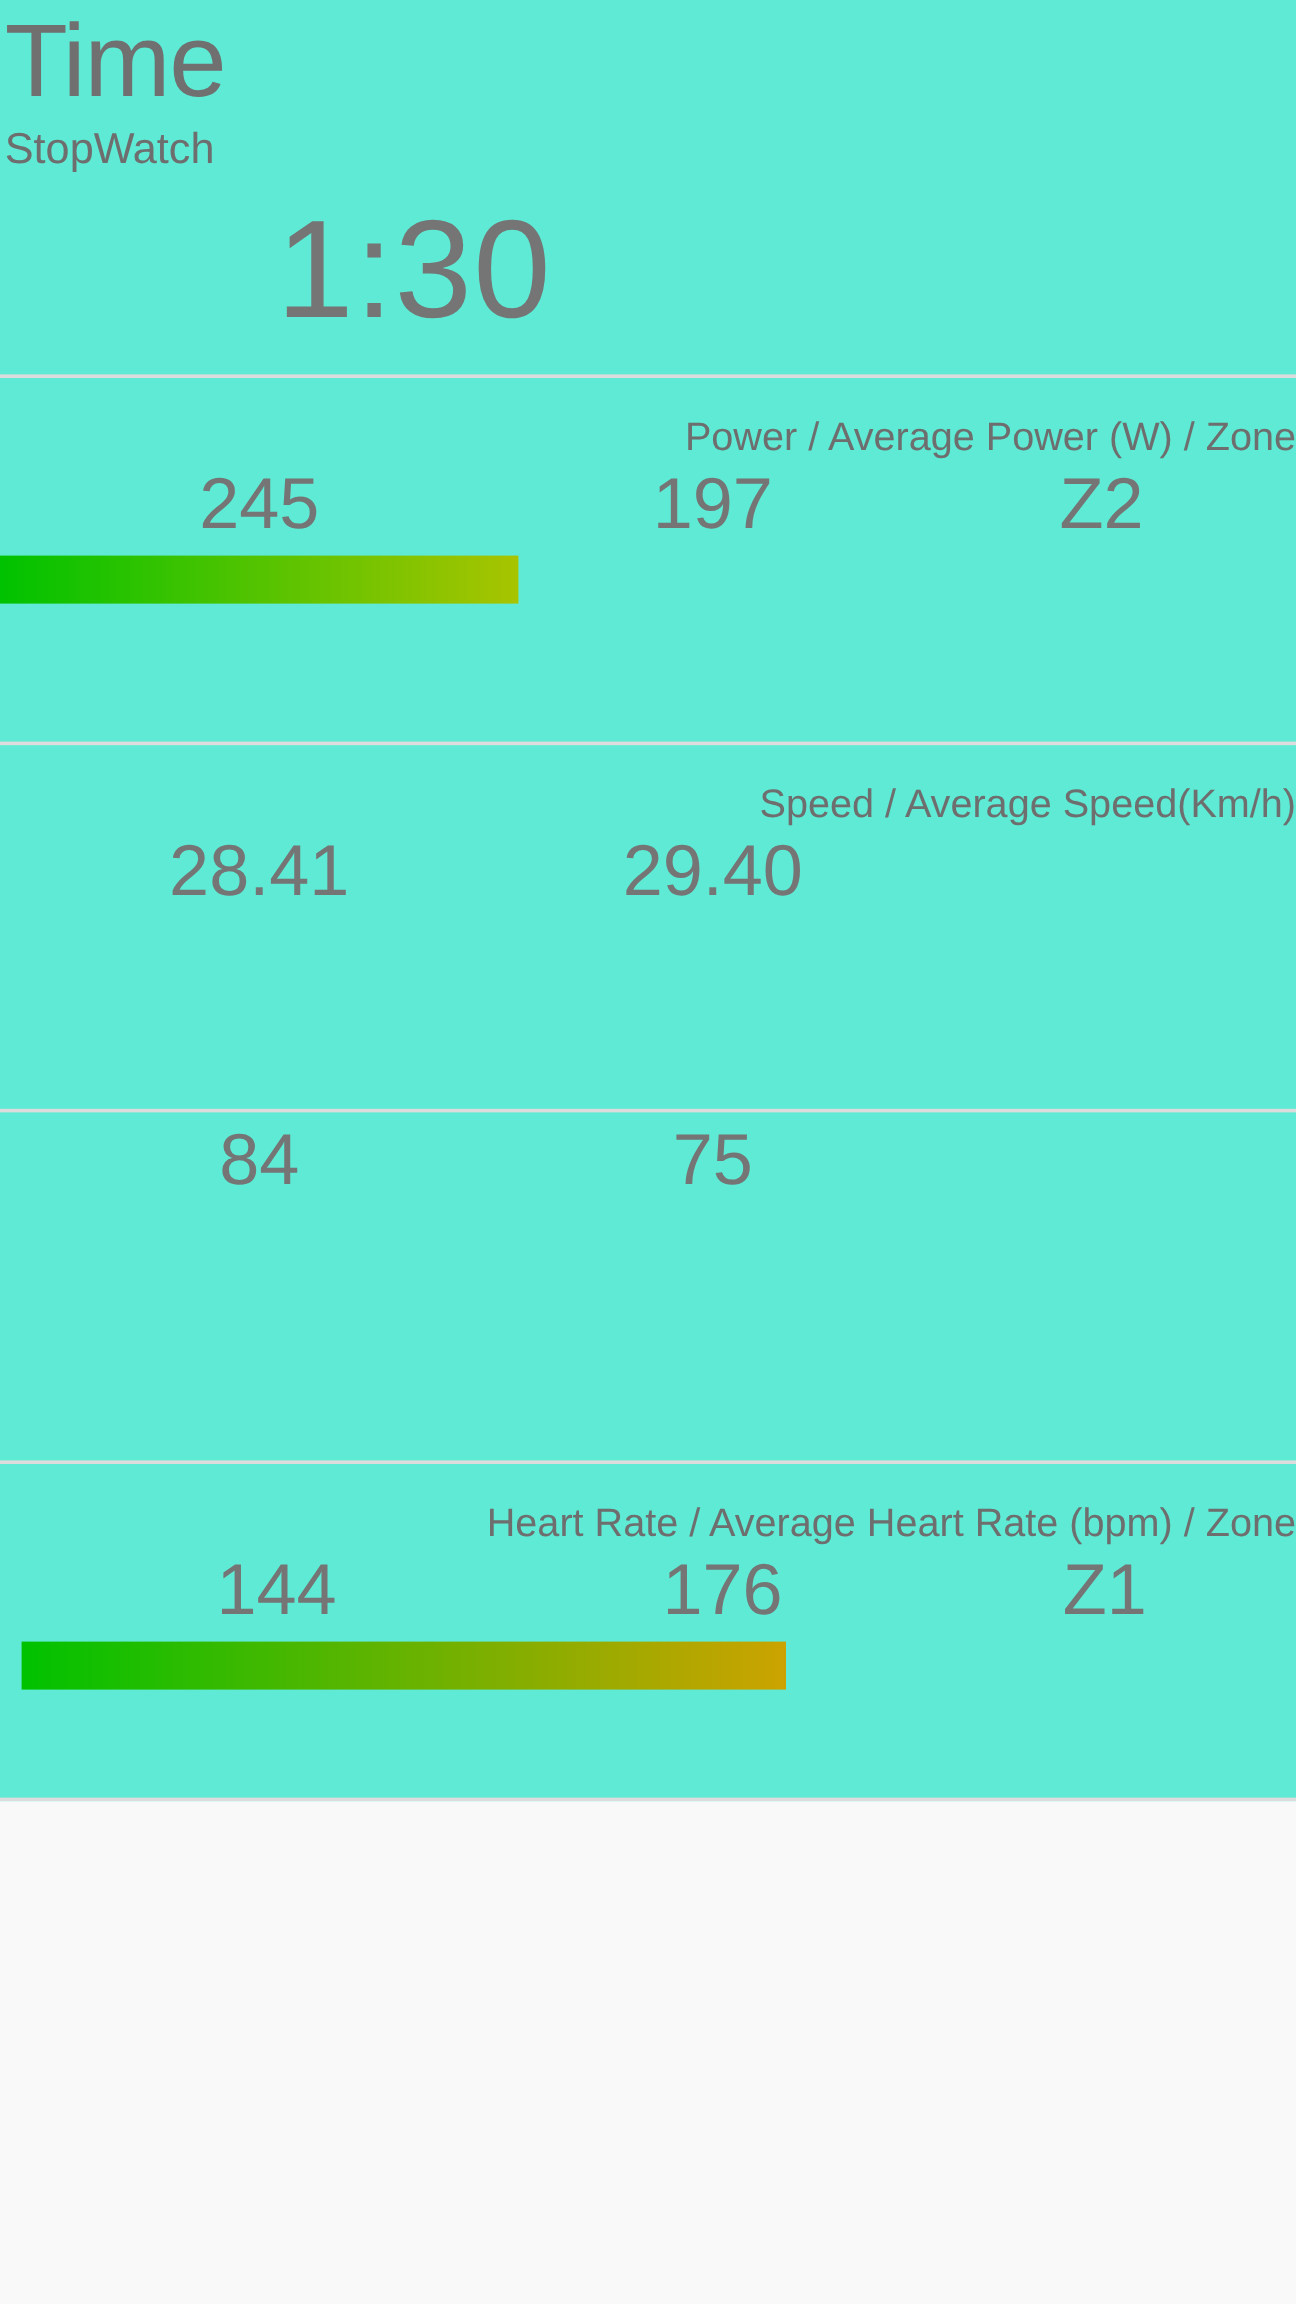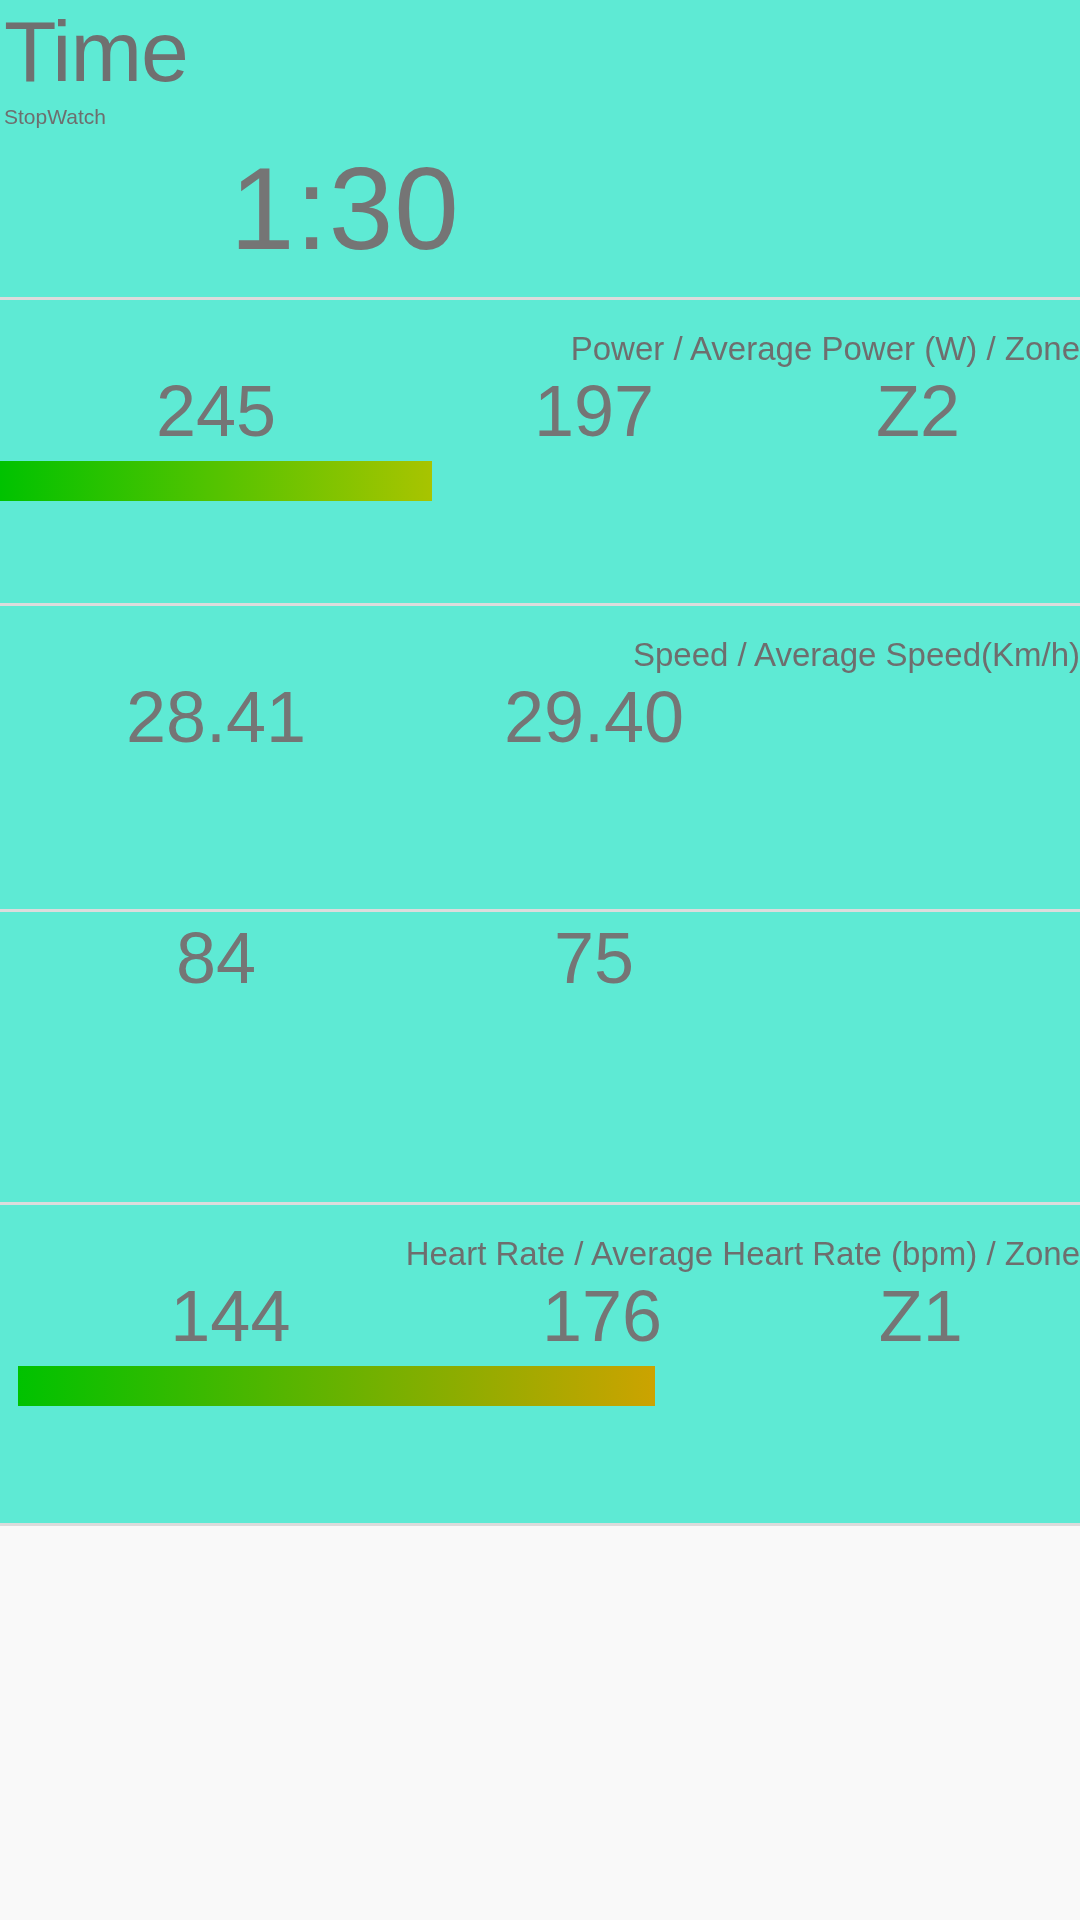--- a/index.html
+++ b/index.html
@@ -30,21 +30,21 @@
   }
   .app-title {
     font-size: 86px;
     line-height: 1;
     color: #707070;
     font-weight: 400;
     padding: 8px 0 0 4px;
     letter-spacing: -1px;
   }
   .app-subtitle {
-    font-size: 21px;
+    font-size: 36px;
     color: #6e6e6e;
     padding: 12px 0 0 4px;
     line-height: 1;
   }
   .timer-row {
     display: flex;
     justify-content: center;
     align-items: flex-start;
     padding-top: 24px;
     padding-right: 390px;
@@ -80,21 +80,21 @@
     padding: 32px 0 0 2px;
     white-space: nowrap;
     text-align: right;
   }
   .metric-values {
     display: flex;
     align-items: flex-start;
     padding-top: 8px;
   }
   .metric-cell {
-    font-size: 72px;
+    font-size: 60px;
     line-height: 1.08;
     color: #757575;
     font-weight: 400;
     text-align: center;
     box-sizing: border-box;
   }
   
   .cols-3 .metric-cell:nth-child(1) { width: 432px; }
   .cols-3 .metric-cell:nth-child(2) { width: 324px; }
   .cols-3 .metric-cell:nth-child(3) { width: 324px; }
@@ -110,21 +110,21 @@
     position: relative;
   }
   .zone-bar-fill {
     height: 40px;
     display: block;
   }
 
   .section-power       { height: 303px; }
   .section-speed       { height: 303px; }
   .section-cadence     { height: 290px; }
-  .section-heartrate   { height: 318px; padding-left: 18px; }
+  .section-heartrate   { height: 278px; padding-left: 18px; }
   .section-footer      { flex: 1 1 auto; }
 
   .footer-empty {
     width: 100%;
     height: 100%;
     background: #f9f9f9;
   }
 </style>
 </head>
 <body style="background: rgb(249, 249, 249);">

